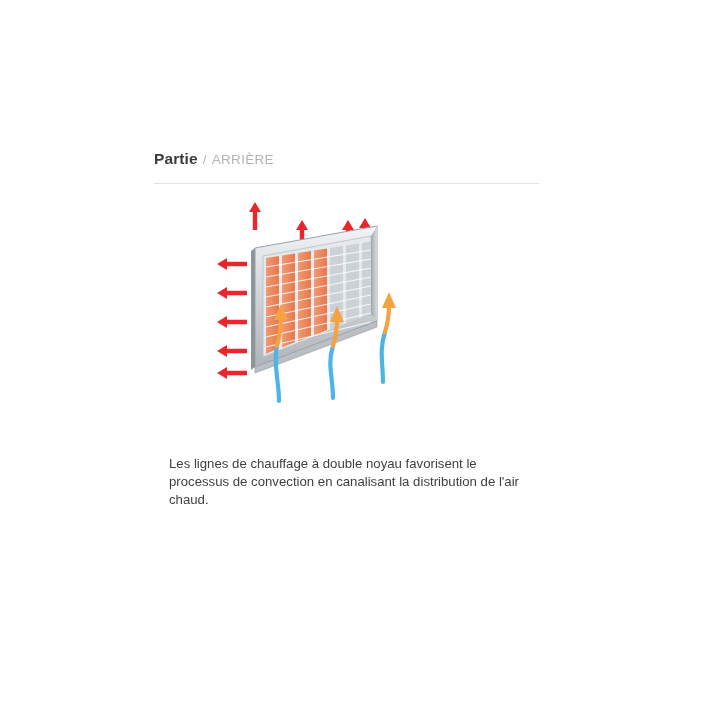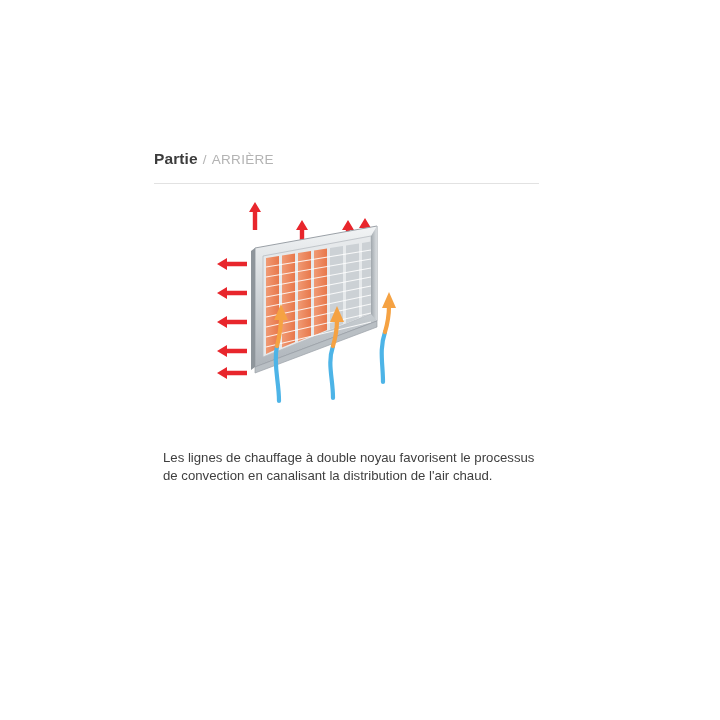--- a/index.html
+++ b/index.html
@@ -65,21 +65,21 @@
   .body-text {
     position: absolute;
     left: 155px;
     top: 441px;
     width: 390px;
     font-size: 13.2px;
     line-height: 1.38;
     color: #3f3f3f;
   }
   .body-text p {
-    margin: 8px;
+    margin: 14px;
   }
   .body-text p + p {
     margin-top: 1px;
   }
   .body-text b {
     font-weight: bold;
     color: #2f2f2f;
   }
 </style>
 </head>

